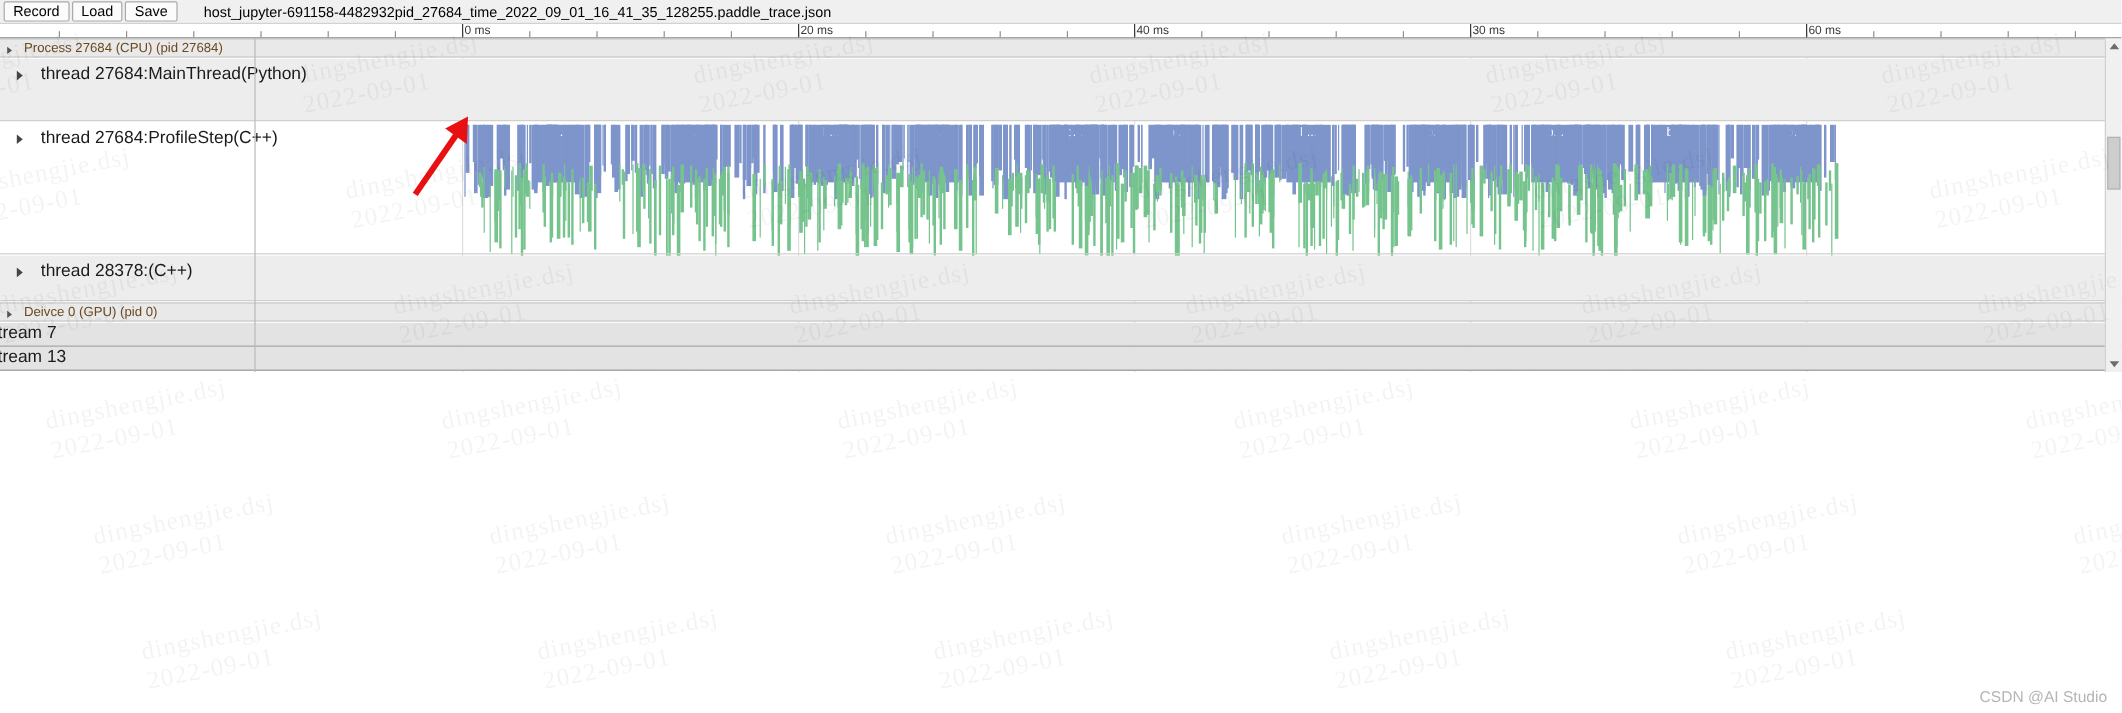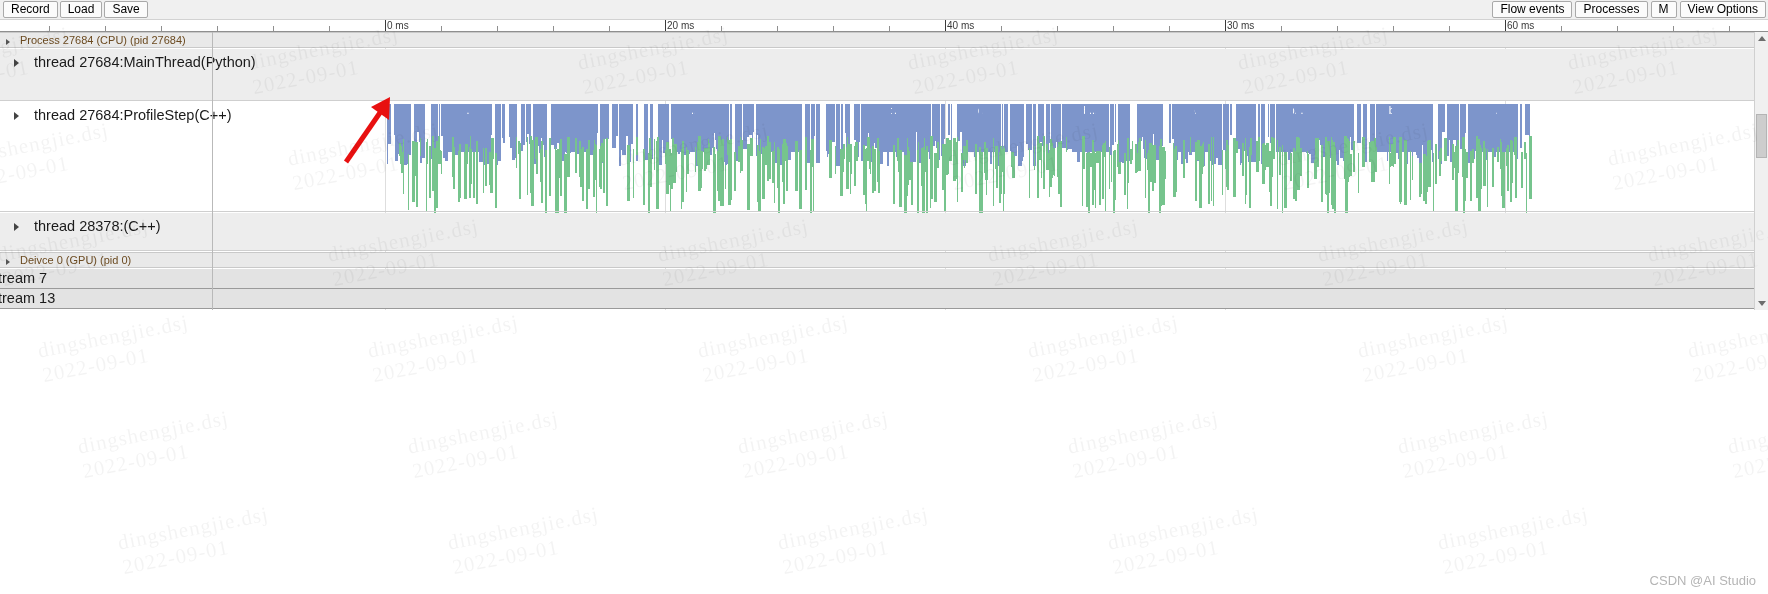--- a/index.html
+++ b/index.html
@@ -97,26 +97,21 @@
 </style>
 </head>
 <body>
 
 <div id="app">
 
   <div class="toolbar">
     <div class="tb-btn">Record</div>
     <div class="tb-btn">Load</div>
     <div class="tb-btn">Save</div>
-    <div class="tb-right">
-      <div class="tb-btn">Flow events</div>
-      <div class="tb-btn">Processes</div>
-      <div class="tb-btn">M</div>
-      <div class="tb-btn">View Options</div>
-    </div>
+    <div class="tb-file">host_jupyter-691158-4482932pid_27684_time_2022_09_01_16_41_35_128255.paddle_trace.json</div>
   </div>
 
   <div class="ruler" id="ruler">
     <div class="base"></div>
   <div class="tick minor" style="left: 49px;"></div>
       <div class="tick minor" style="left: 105px;"></div>
       <div class="tick minor" style="left: 161px;"></div>
       <div class="tick minor" style="left: 217px;"></div>
       <div class="tick minor" style="left: 273px;"></div>
       <div class="tick minor" style="left: 329px;"></div>

